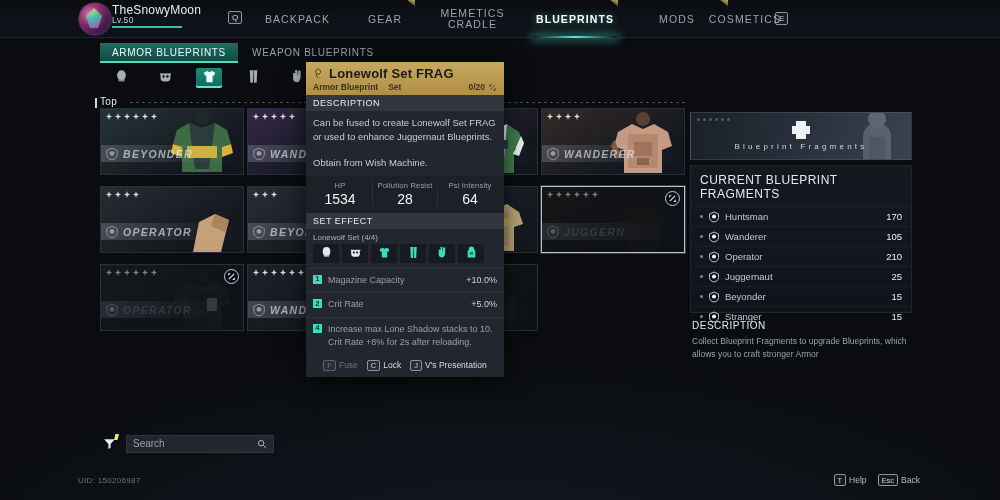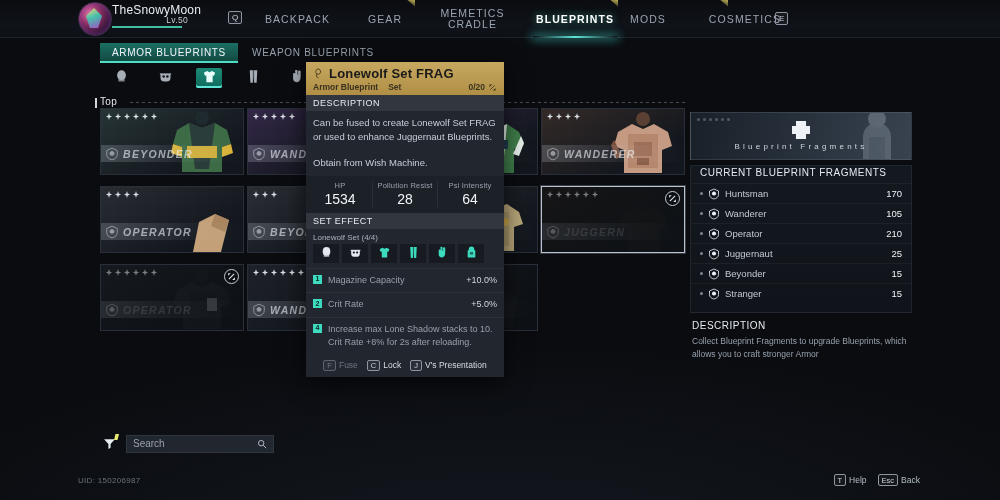--- a/index.html
+++ b/index.html
@@ -25,21 +25,21 @@
   .avatar { width:34px; height:34px; border-radius:50%;
     background:
       radial-gradient(circle at 35% 35%, #f07ab4 0%, #8a2f62 35%, #2a1030 70%),
       conic-gradient(from 20deg, #f2d24b, #54e0c8, #b45ce0, #f2d24b);
     box-shadow: 0 0 6px rgba(180,92,224,.5) inset;
     border:1px solid #3b2a44; }
   .avatar::after { content:""; position:absolute; left:8px; top:6px; width:16px; height:20px;
     background: linear-gradient(160deg, #ffe56a 0%, #2fd4b0 45%, #b45ce0 100%);
     clip-path: polygon(50% 0,100% 40%,75% 100%,25% 100%,0 40%); opacity:.85; }
   .pname { position:absolute; left:112px; top:3px; font-size:12px; color:#e8edf3; letter-spacing:.2px;}
-  .plvl { position:absolute; left:120px; top:15px; width:68px; text-align:right;
+  .plvl { position:absolute; left:112px; top:15px; width:68px; 
     font-size:8.5px; color:#c6cdd6; letter-spacing:.3px;}
   .xpbar { position:absolute; left:112px; top:26px; width:70px; height:2px; background:#232a33;}
   .xpbar i { display:block; height:100%; width:100%; background:#3fbfa0; }
 
   .nav { position:absolute; left:250px; top:0; height:38px; }
   .nav-item { position:absolute; top:0; height:38px; display:flex; align-items:center;
     justify-content:center; text-align:center; font-size:10.5px; letter-spacing:1.1px;
     color:#9aa4b0; cursor:pointer; line-height:11px; }
   .nav-item.two { line-height:11px; }
   .nav-item.active { color:#ffffff; font-weight:bold; text-shadow:0 0 8px rgba(90,230,210,.6);}
@@ -159,21 +159,21 @@
   .rp-glyph { position:absolute; left:50%; top:8px; transform:translateX(-50%);
     width:18px; height:18px; background:#eef2f7;
     clip-path: polygon(22% 0,78% 0,78% 28%,100% 28%,100% 72%,78% 72%,78% 100%,22% 100%,22% 72%,0 72%,0 28%,22% 28%);}
   .rp-banner-txt { position:absolute; left:0; right:0; bottom:8px; text-align:center;
     font-size:8px; letter-spacing:3.2px; color:#cdd5de;}
   .rp-figure { position:absolute; right:-4px; top:-6px; width:72px; height:58px; opacity:.35;}
 
   .rp-list { position:absolute; left:690px; top:165px; width:222px; height:148px;
     background:linear-gradient(180deg,#141920 0%,#10141a 100%);
     border:1px solid rgba(120,135,155,.14); }
-  .rp-list-h { font-size:10px; letter-spacing:.5px; color:#e4eaf1; padding:1px 9px 5px;}
+  .rp-list-h { font-size:12px; letter-spacing:.5px; color:#e4eaf1; padding:7px 9px 5px;}
   .frag { display:flex; align-items:center; height:20px; padding:0 9px;
     border-top:1px solid rgba(255,255,255,.045); font-size:9.5px; color:#c3cad3;}
   .frag .bullet { width:3px; height:3px; background:#7f8994; margin-right:5px; border-radius:50%;}
   .frag .fico { width:12px; height:12px; margin-right:5px; }
   .frag .fval { margin-left:auto; color:#eef2f7; font-size:9.5px;}
 
   .rp-desc { position:absolute; left:690px; top:320px; width:222px; height:52px; }
   .rp-desc-h { font-size:10px; color:#e4eaf1; letter-spacing:.5px; padding:0 0 4px 2px;}
   .rp-desc-b { font-size:8.5px; color:#98a1ac; line-height:1.55; padding-left:2px;}
 
@@ -207,21 +207,21 @@
         </div>
         <div class="nav-item two" style="left: 175px; width: 95px;">
           <div style="text-align:center">
         <span>MEMETICS</span><br>
         <span>CRADLE</span></div>
         </div>
         <div class="nav-item active" style="left: 275px; width: 100px;">
           <span>BLUEPRINTS</span>
           <div class="nav-underline"></div>
         </div>
-        <div class="nav-item" style="left: 368px; width: 60px;">
+        <div class="nav-item" style="left: 397px; width: 60px;">
           <span>MODS</span>
         </div>
         <div class="nav-item" style="left: 445px; width: 100px;">
           <span>COSMETICS</span>
         </div>
         <div class="nav-spark" style="left: 155px;"></div>
         <div class="nav-spark" style="left: 358px;"></div>
         <div class="nav-spark" style="left: 468px;"></div>
       </div>
     <div class="keycap kb-e">E</div>

